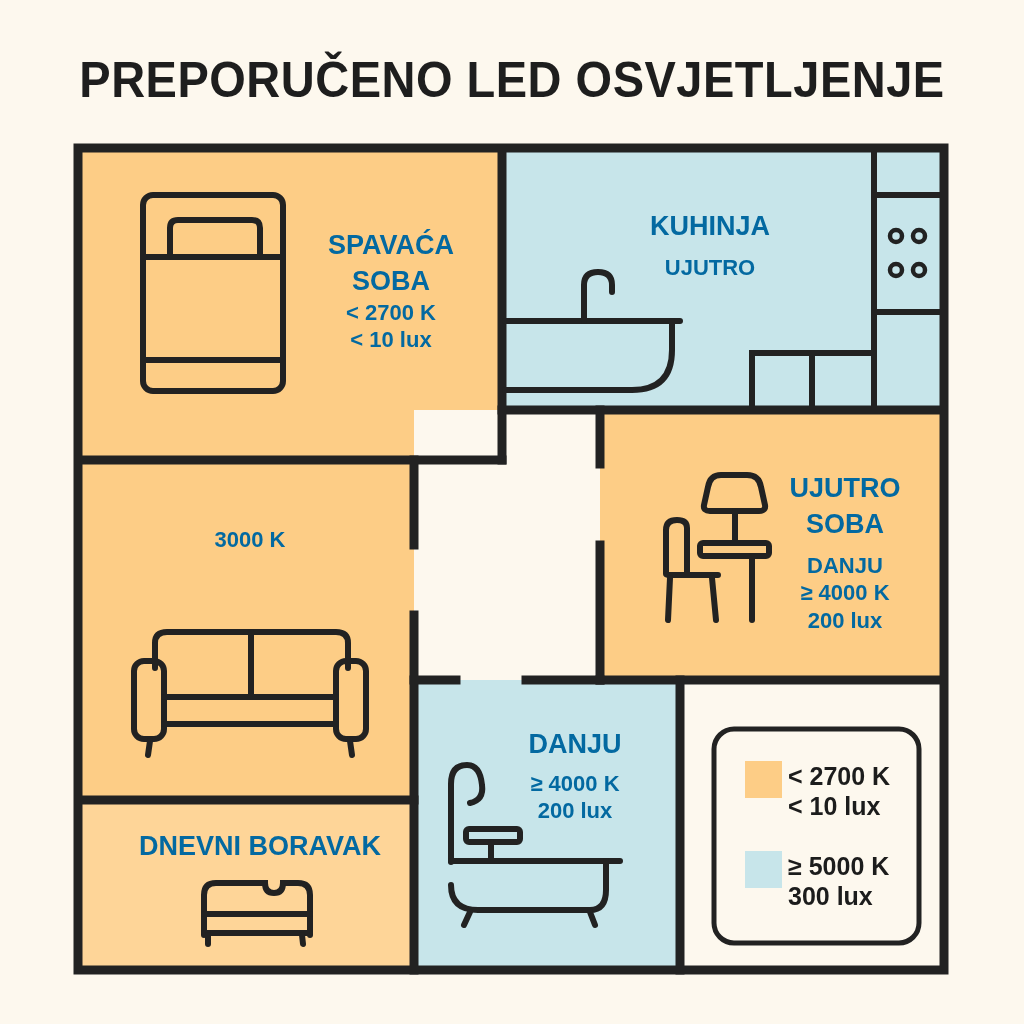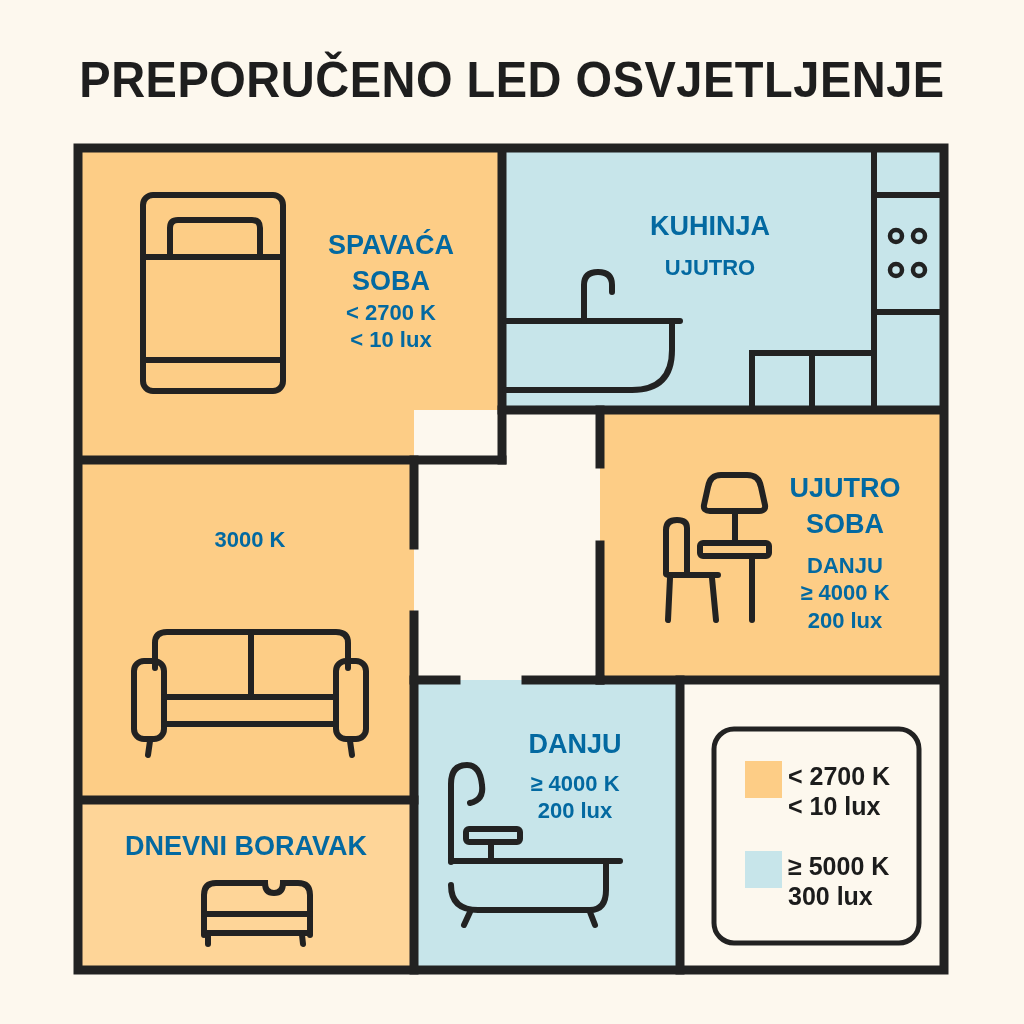--- a/index.html
+++ b/index.html
@@ -153,21 +153,21 @@
   <span class="big" style="margin-top:2px;">SOBA</span>
   <span class="sm" style="margin-top:10px;">DANJU</span>
   <span class="sm">≥ 4000 K</span>
   <span class="sm">200 lux</span>
 </div>
 
 <div class="lbl" style="left:130px; top:502px; width:240px;">
   <span class="sm" style="margin-top:24px;">3000 K</span>
 </div>
 
-<div class="lbl" style="left:96px; top:830px; width:300px;">
+<div class="lbl" style="left:110px; top:830px; width:300px;">
   <span class="big">DNEVNI BORAVAK</span>
 </div>
 
 <div class="lbl" style="left:500px; top:728px; width:150px;">
   <span class="big">DANJU</span>
   <span class="sm" style="margin-top:8px;">≥ 4000 K</span>
   <span class="sm">200 lux</span>
 </div>
 
 <div class="legend-row" style="left:745px; top:761px;">

